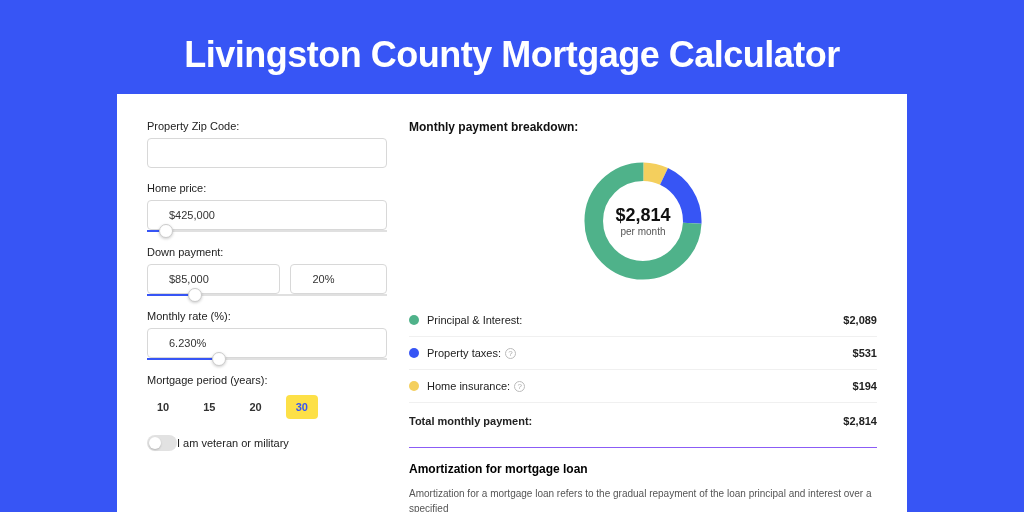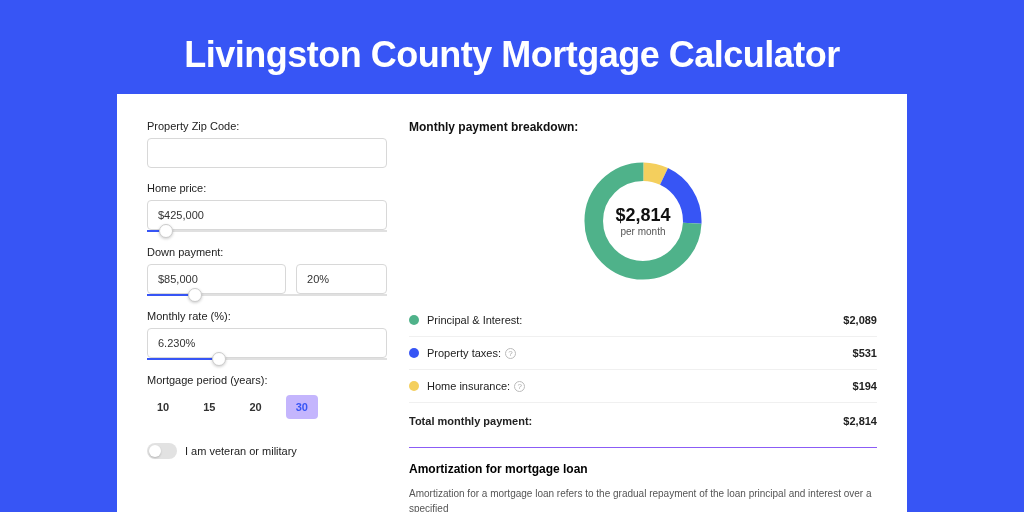--- a/index.html
+++ b/index.html
@@ -3,31 +3,31 @@
 <meta charset="utf-8">
 <style>
   * { box-sizing: border-box; margin: 0; padding: 0; font-family: -apple-system, BlinkMacSystemFont, "Segoe UI", Arial, sans-serif; }
   body { width: 1024px; height: 512px; background: #3755f5; overflow: hidden; }
   .page-title { color: #fff; font-size: 36px; font-weight: 700; text-align: center; padding: 34px 0 18px; letter-spacing: -0.5px; }
   .card { background: #fff; margin: 0 auto; width: 790px; height: 500px; display: flex; padding: 26px 30px 0; gap: 22px; }
   .left { width: 240px; }
   .right { flex: 1; }
   .field { margin-bottom: 14px; }
   .field-label { font-size: 11px; color: #222; margin-bottom: 6px; display: block; }
-  .text-input { width: 100%; border: 1px solid #d8d8d8; border-radius: 4px; padding: 8px 10px; font-size: 11px; color: #333; height: 30px; }
+  .text-input { width: 100%; border: 1px solid #d8d8d8; border-radius: 4px; padding: 8px 21px; font-size: 11px; color: #333; height: 30px; }
   .slider-track { position: relative; height: 2px; background: #e0e0e0; margin-top: 0; }
   .slider-fill { position: absolute; left: 0; top: 0; height: 2px; background: #3755f5; }
   .slider-thumb { position: absolute; top: -6px; width: 14px; height: 14px; background: #fff; border: 1px solid #ccc; border-radius: 50%; box-shadow: 0 1px 3px rgba(0,0,0,0.2); transform: translateX(-50%); cursor: grab; }
   .row-split { display: flex; gap: 10px; }
   .row-split .text-input.big { flex: 1.7; }
   .row-split .text-input.small { flex: 1; }
   .period-opts { display: flex; gap: 14px; margin-top: 9px; }
   .period-btn { font-size: 11px; font-weight: 600; padding: 6px 10px; border-radius: 4px; cursor: pointer; color: #333; }
-  .period-btn.active { background: #c4b5fd; color: #3755f5; }
-  .toggle-row { display: flex; align-items: center; gap: 8px; margin-top: 24px; }
+  .period-btn.active { background: #fde047; color: #3755f5; }
+  .toggle-row { display: flex; align-items: center; gap: 0; margin-top: 16px; }
   .toggle { width: 30px; height: 16px; background: #e2e2e2; border-radius: 10px; position: relative; cursor: pointer; }
   .toggle-knob { position: absolute; left: 2px; top: 2px; width: 12px; height: 12px; background: #fff; border-radius: 50%; box-shadow: 0 1px 2px rgba(0,0,0,0.2); }
   .toggle-label { font-size: 11px; color: #222; }
   .breakdown-title { font-size: 12px; font-weight: 700; color: #111; margin-bottom: 16px; }
   .donut-wrap { display: flex; justify-content: center; padding: 6px 0 10px; }
   .donut { position: relative; width: 130px; height: 130px; }
   .donut svg { width: 130px; height: 130px; }
   .donut-center { position: absolute; inset: 0; display: flex; flex-direction: column; align-items: center; justify-content: center; }
   .donut-amount { font-size: 18px; font-weight: 700; color: #111; }
   .donut-sub { font-size: 10px; color: #555; }

